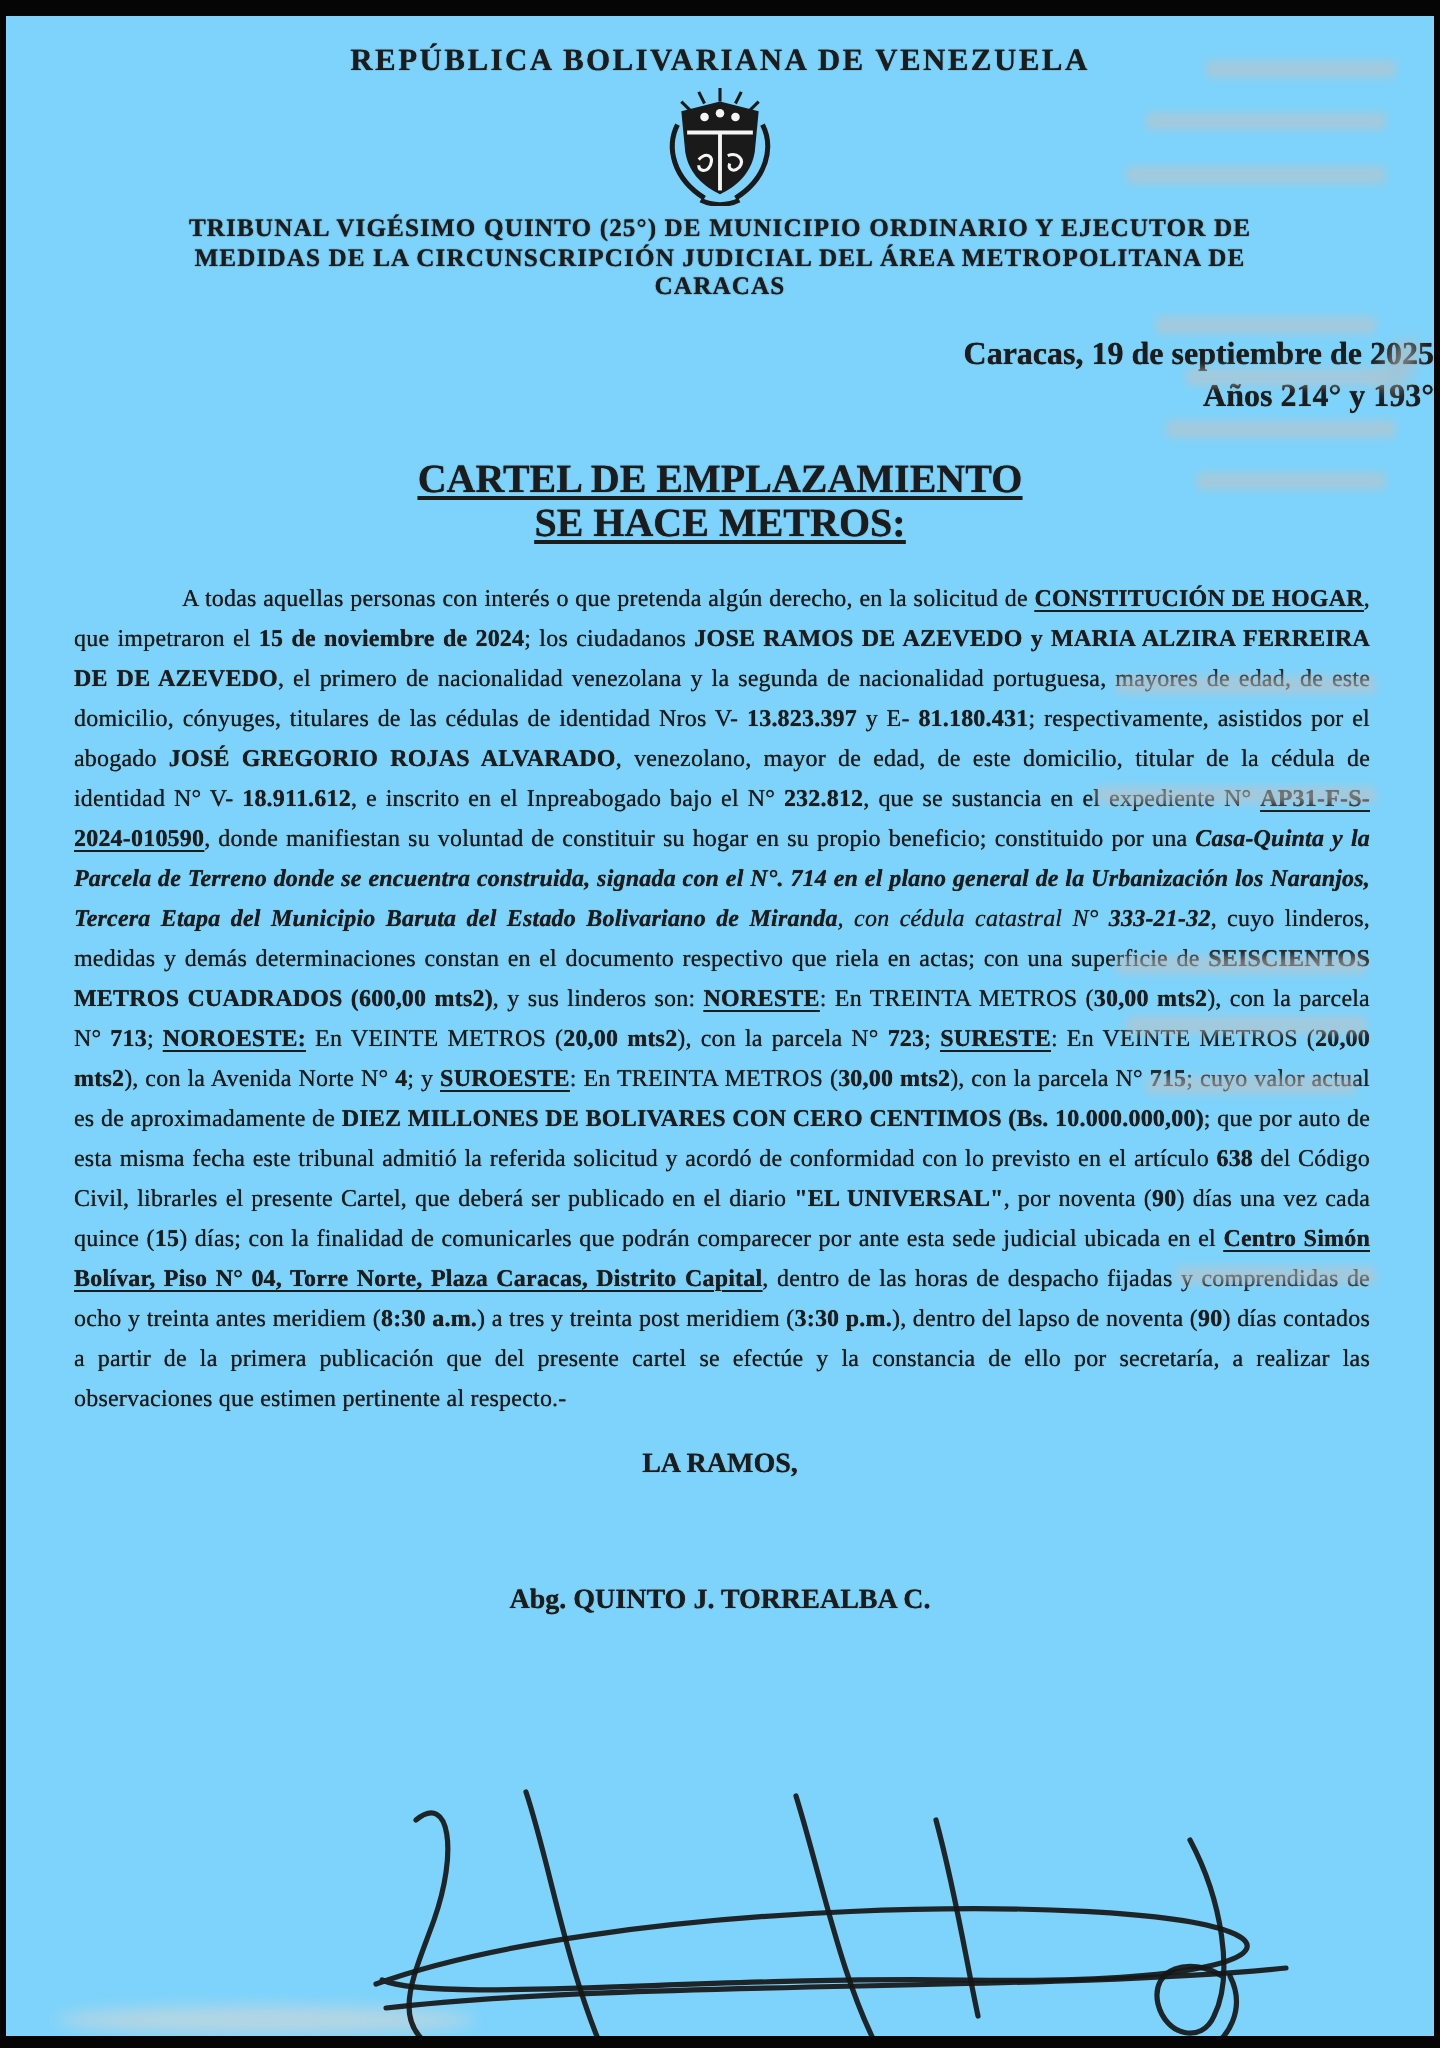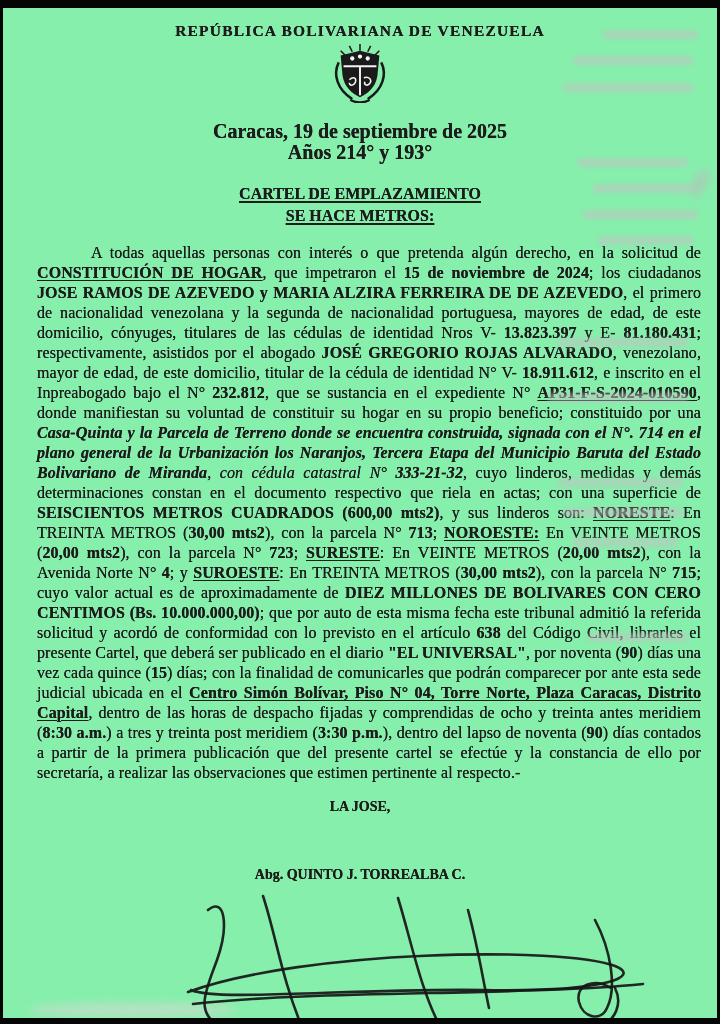--- a/index.html
+++ b/index.html
@@ -3,21 +3,21 @@
 <meta charset="utf-8">
 <style>
   * { margin: 0; padding: 0; box-sizing: border-box; }
   html, body { width: 720px; height: 1024px; background: #ffffff; }
   body { font-family: "Liberation Serif", "DejaVu Serif", serif; color: #1c1c1c; }
 
   .page {
     position: relative;
     width: 720px;
     height: 1024px;
-    background: #86efac;
+    background: #7dd3fc;
     border-top: 8px solid #050505;
     border-bottom: 6px solid #050505;
     border-left: 3px solid #050505;
     border-right: 3px solid #050505;
     overflow: hidden;
   }
 
   
   .republic-title {
     margin-top: 14px;
@@ -40,47 +40,47 @@
     text-align: center;
     font-weight: bold;
     font-size: 12.6px;
     line-height: 14.5px;
     letter-spacing: 0.55px;
     text-shadow: 0 0 0.6px #1c1c1c;
   }
 
   .date-block {
     margin-top: 16px;
-    text-align: center;
-    font-weight: bold;
-    font-size: 20px;
+    text-align: right;
+    font-weight: bold;
+    font-size: 16px;
     line-height: 21px;
     text-shadow: 0 0 0.4px #1c1c1c;
   }
 
   .notice-block {
     margin-top: 20px;
     text-align: center;
     font-weight: bold;
-    font-size: 16px;
+    font-size: 20px;
     line-height: 22px;
   }
   .notice-block .u-line {
     text-decoration: underline;
     text-underline-offset: 2px;
     text-decoration-thickness: 1.5px;
     text-shadow: 0 0 0.5px #1c1c1c;
   }
 
   
   .body-paragraph {
-    margin: 16px 16px 0 34px;
+    margin: 16px 32px 0 34px;
     text-align: justify;
     text-indent: 54px;
-    font-size: 16px;
+    font-size: 12px;
     line-height: 20px;
     letter-spacing: 0.1px;
     text-shadow: 0 0 0.35px #222;
   }
   .body-paragraph .b { font-weight: bold; }
   .body-paragraph .i { font-style: italic; }
   .body-paragraph .u {
     text-decoration: underline;
     text-underline-offset: 2px;
     text-decoration-thickness: 1.3px;
@@ -179,35 +179,40 @@
       <circle cx="22" cy="16" r="2.2" fill="#f5f5f5"></circle>
       <circle cx="30" cy="14" r="2.2" fill="#f5f5f5"></circle>
       <circle cx="38" cy="16" r="2.2" fill="#f5f5f5"></circle>
 
       <path d="M8 20 C2 32 6 48 22 58" fill="none" stroke="#1a1a1a" stroke-width="2.6"></path>
       <path d="M52 20 C58 32 54 48 38 58" fill="none" stroke="#1a1a1a" stroke-width="2.6"></path>
       <path d="M20 59 C26 62 34 62 40 59" fill="none" stroke="#1a1a1a" stroke-width="2.4"></path>
     </svg>
   </div>
 
+  <div class="tribunal-heading">
+    <div>TRIBUNAL VIGÉSIMO QUINTO (25°) DE MUNICIPIO ORDINARIO Y EJECUTOR DE</div>
+    <div>MEDIDAS DE LA CIRCUNSCRIPCIÓN JUDICIAL DEL ÁREA METROPOLITANA DE</div>
+    <div>CARACAS</div>
+  </div>
 
   <div class="date-block">
     <div>Caracas, 19 de septiembre de 2025</div>
     <div>Años 214° y 193°</div>
   </div>
 
   <div class="notice-block">
     <div class="u-line">CARTEL DE EMPLAZAMIENTO</div>
     <div class="u-line">SE HACE METROS:</div>
   </div>
 
   <p class="body-paragraph"><span>A todas aquellas personas con interés o que pretenda algún derecho, en la solicitud de </span><span class="b u">CONSTITUCIÓN DE HOGAR</span><span>, que impetraron el </span><span class="b">15 de noviembre de 2024</span><span>; los ciudadanos </span><span class="b">JOSE RAMOS DE AZEVEDO y MARIA ALZIRA FERREIRA DE DE AZEVEDO</span><span>, el primero de nacionalidad venezolana y la segunda de nacionalidad portuguesa, mayores de edad, de este domicilio, cónyuges, titulares de las cédulas de identidad Nros V- </span><span class="b">13.823.397</span><span> y E- </span><span class="b">81.180.431</span><span>; respectivamente, asistidos por el abogado </span><span class="b">JOSÉ GREGORIO ROJAS ALVARADO</span><span>, venezolano, mayor de edad, de este domicilio, titular de la cédula de identidad N° V- </span><span class="b">18.911.612</span><span>, e inscrito en el Inpreabogado bajo el N° </span><span class="b">232.812</span><span>, que se sustancia en el expediente N° </span><span class="b u">AP31-F-S-2024-010590</span><span>, donde manifiestan su voluntad de constituir su hogar en su propio beneficio; constituido por una </span><span class="b i">Casa-Quinta y la Parcela de Terreno donde se encuentra construida, signada con el N°. 714 en el plano general de la Urbanización los Naranjos, Tercera Etapa del Municipio Baruta del Estado Bolivariano de Miranda</span><span class="i">, con cédula catastral N° </span><span class="b i">333-21-32</span><span>, cuyo linderos, medidas y demás determinaciones constan en el documento respectivo que riela en actas; con una superficie de </span><span class="b">SEISCIENTOS METROS CUADRADOS (600,00 mts2)</span><span>, y sus linderos son: </span><span class="b u">NORESTE</span><span>: En TREINTA METROS (</span><span class="b">30,00 mts2</span><span>), con la parcela N° </span><span class="b">713</span><span>; </span><span class="b u">NOROESTE:</span><span> En VEINTE METROS (</span><span class="b">20,00 mts2</span><span>), con la parcela N° </span><span class="b">723</span><span>; </span><span class="b u">SURESTE</span><span>: En VEINTE METROS (</span><span class="b">20,00 mts2</span><span>), con la Avenida Norte N° </span><span class="b">4</span><span>; y </span><span class="b u">SUROESTE</span><span>: En TREINTA METROS (</span><span class="b">30,00 mts2</span><span>), con la parcela N° </span><span class="b">715</span><span>; cuyo valor actual es de aproximadamente de </span><span class="b">DIEZ MILLONES DE BOLIVARES CON CERO CENTIMOS (Bs. 10.000.000,00)</span><span>; que por auto de esta misma fecha este tribunal admitió la referida solicitud y acordó de conformidad con lo previsto en el artículo </span><span class="b">638</span><span> del Código Civil, librarles el presente Cartel, que deberá ser publicado en el diario </span><span class="b">"EL UNIVERSAL"</span><span>, por noventa (</span><span class="b">90</span><span>) días una vez cada quince (</span><span class="b">15</span><span>) días; con la finalidad de comunicarles que podrán comparecer por ante esta sede judicial ubicada en el </span><span class="b u">Centro Simón Bolívar, Piso N° 04, Torre Norte, Plaza Caracas, Distrito Capital</span><span>, dentro de las horas de despacho fijadas y comprendidas de ocho y treinta antes meridiem (</span><span class="b">8:30 a.m.</span><span>) a tres y treinta post meridiem (</span><span class="b">3:30 p.m.</span><span>), dentro del lapso de noventa (</span><span class="b">90</span><span>) días contados a partir de la primera publicación que del presente cartel se efectúe y la constancia de ello por secretaría, a realizar las observaciones que estimen pertinente al respecto.-</span></p>
 
   <div class="closing-block">
-    <div>LA JOSE,</div>
+    <div>LA RAMOS,</div>
     <div class="judge-name">Abg. QUINTO J. TORREALBA C.</div>
   </div>
 
   <svg class="signature-svg" viewBox="0 0 510 138" aria-hidden="true">
     <path d="M45 18 C62 4 66 34 54 68 C44 96 30 122 58 134"></path>
     <path d="M100 4 C112 40 120 92 140 137"></path>
     <path d="M25 100 C140 58 400 54 452 74 C478 84 448 100 320 98 C190 96 55 110 28 98"></path>
     <path d="M30 112 C150 98 360 104 480 92"></path>
     <path d="M235 6 C248 48 258 100 278 136"></path>
     <path d="M305 18 C315 55 320 88 326 116"></path>

